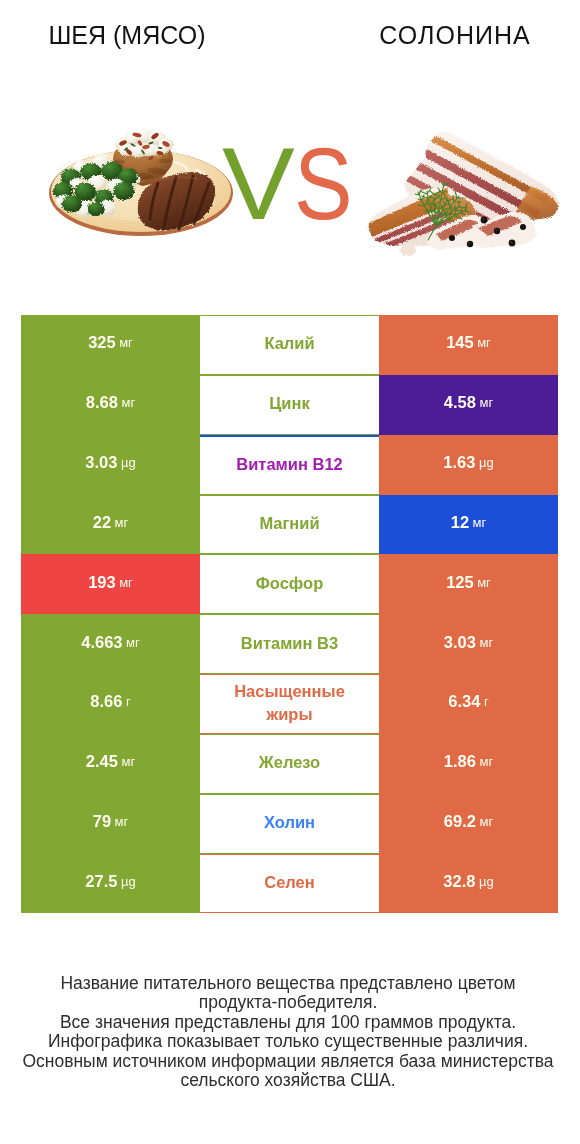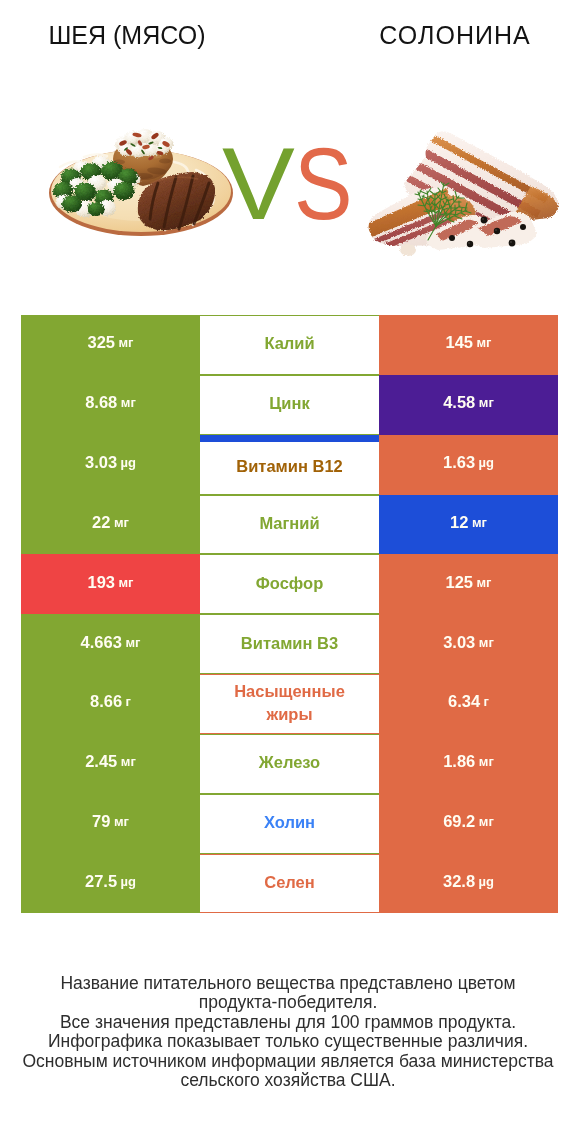--- a/index.html
+++ b/index.html
@@ -18,21 +18,21 @@
   .vs .s{display:inline-block;transform:scaleX(0.86);transform-origin:left center;margin-left:2px;}
   .vs .v{color:#74a12e;}
   .vs .s{color:#e2694a;}
 
   .table{position:absolute;left:21px;top:315px;width:537px;}
   .row{display:flex;height:59.85px;}
   .cell{width:179px;display:flex;align-items:center;justify-content:center;text-align:center;box-sizing:border-box;}
   .num,.unit{position:relative;top:-2px;}
   .cM{font-weight:700;font-size:16.5px;line-height:23px;padding:0 30px 2px;}
   .num{font-size:16.5px;font-weight:700;color:#fffdf2;}
-  .unit{font-size:13px;font-weight:700;color:#fffdf2;margin-left:3.5px;}
+  .unit{font-size:13px;font-weight:400;color:#fffdf2;margin-left:3.5px;}
 
   .footer{position:absolute;left:-2px;top:974px;width:580px;text-align:center;font-size:17.5px;color:#2e2e2e;line-height:19.4px;}
 </style>
 </head>
 <body>
 
 <div class="page">
 
   <div class="title" id="t-left">ШЕЯ (МЯСО)</div>
   <div class="title" id="t-right">СОЛОНИНА</div>
@@ -300,21 +300,21 @@
         <div class="cell" style="background:#4c1d95">
           <span class="num">4.58</span>
           <span class="unit">мг</span>
         </div>
       </div>
       <div class="row">
         <div class="cell" style="background:#82a732">
           <span class="num">3.03</span>
           <span class="unit">µg</span>
         </div>
-        <div class="cell cM" style="color:#a16207;border-top:7px solid #1d4ed8;border-bottom:1px solid #82a732">Витамин B12</div>
+        <div class="cell cM" style="color:#a21caf;border-top:2px solid #1d4ed8;border-bottom:1px solid #82a732">Витамин B12</div>
         <div class="cell" style="background:#e06a45">
           <span class="num">1.63</span>
           <span class="unit">µg</span>
         </div>
       </div>
       <div class="row">
         <div class="cell" style="background:#82a732">
           <span class="num">22</span>
           <span class="unit">мг</span>
         </div>

